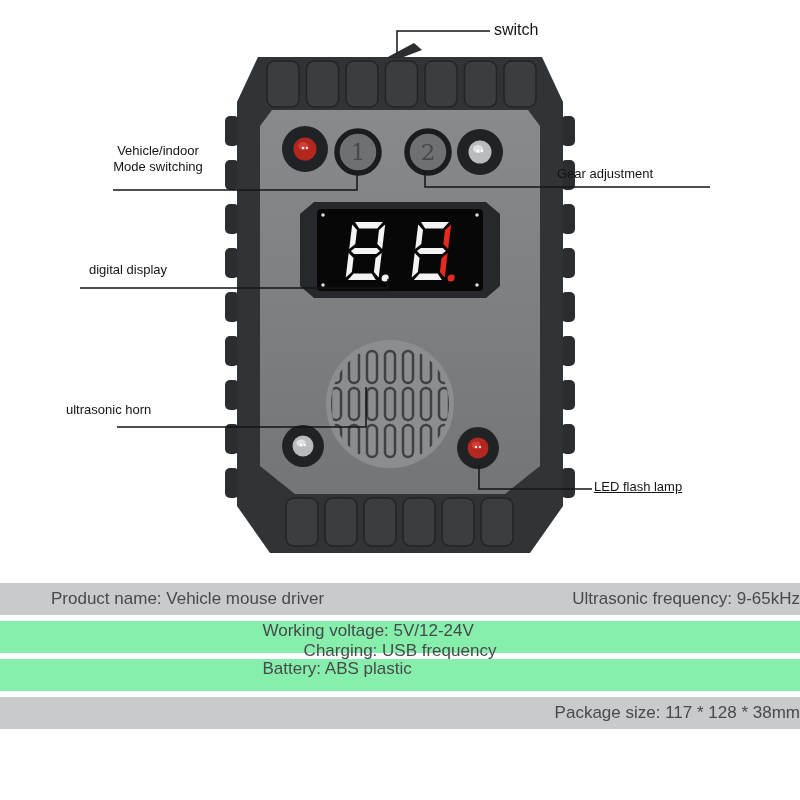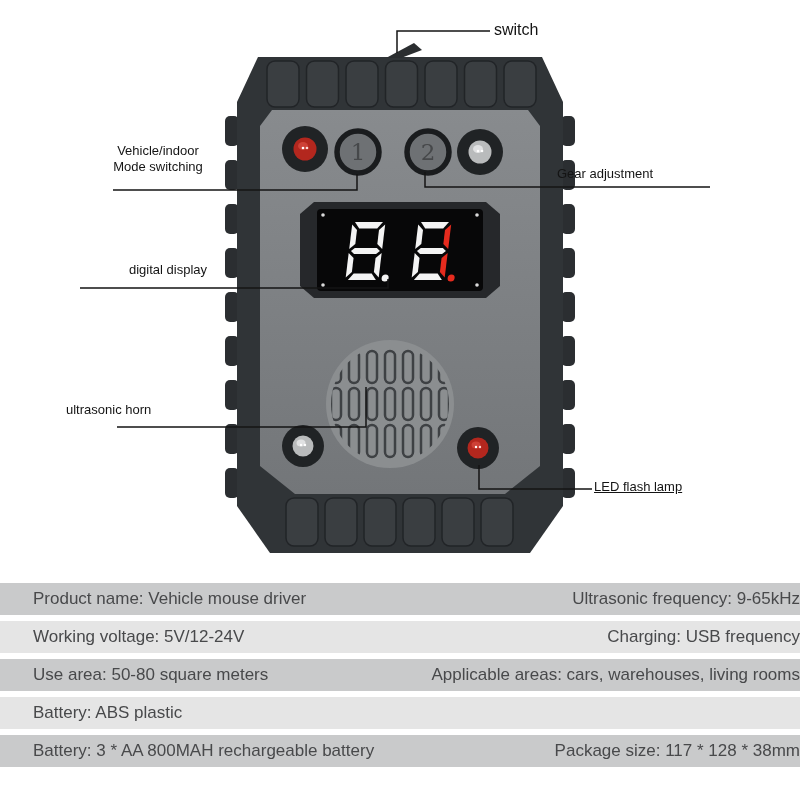--- a/index.html
+++ b/index.html
@@ -6,22 +6,22 @@
   .stage{position:relative;width:800px;height:800px;background:#ffffff;overflow:hidden;
          font-family:"Liberation Sans",sans-serif;}
   svg{position:absolute;left:0;top:0;}
   .label{position:absolute;font-size:13px;line-height:1.22;color:#141414;white-space:nowrap;}
   .label.center{text-align:center;}
   
   .spec-table{position:absolute;left:0;top:583px;width:800px;}
   .spec-row{display:flex;height:32px;margin-bottom:6px;align-items:center;
             font-size:17px;color:#48494b;}
   .spec-row.dark{background:#c9cacb;}
-  .spec-row.light{background:#e5e5e5;}
-  .cell-left{padding-left:33px;width:377px;box-sizing:border-box;flex:none;}
+  .spec-row.light{background:#86efac;flex-direction:column;}
+  .cell-left{padding-left:51px;width:377px;box-sizing:border-box;flex:none;}
   .cell-right{flex:1;text-align:right;}
 </style>
 </head>
 <body>
 
 <div class="stage">
 
   <svg width="800" height="583" viewBox="0 0 800 583">
     <defs>
       <linearGradient id="panelGrad" x1="0" y1="0" x2="0" y2="1">
@@ -192,40 +192,35 @@
 
   <div class="label" style="left:494px;top:20px;font-size:16px;text-align:center;">switch</div>
 
   <div class="label center" style="left:84px;top:143px;width:148px;">
     <div>Vehicle/indoor</div>
     <div>Mode switching</div>
   </div>
 
   <div class="label" style="left:557px;top:166px;">Gear adjustment</div>
 
-  <div class="label" style="left:89px;top:262px;margin-left:40px;">digital display</div>
+  <div class="label" style="left:89px;top:262px;">digital display</div>
 
   <div class="label" style="left:66px;top:402px;">ultrasonic horn</div>
 
   <div class="label" style="left:594px;top:479px;text-decoration:underline;">LED flash lamp</div>
 
   <div class="spec-table">
     <div class="spec-row dark">
       <div class="cell-left">Product name: Vehicle mouse driver</div>
       <div class="cell-right">Ultrasonic frequency: 9-65kHz</div>
     </div>
     <div class="spec-row light">
       <div class="cell-left">Working voltage: 5V/12-24V</div>
       <div class="cell-right">Charging: USB frequency</div>
     </div>
-    <div class="spec-row dark">
-      <div class="cell-left">Use area: 50-80 square meters</div>
-      <div class="cell-right">Applicable areas: cars, warehouses, living rooms</div>
-    </div>
     <div class="spec-row light">
       <div class="cell-left">Battery: ABS plastic</div>
     </div>
     <div class="spec-row dark">
-      <div class="cell-left">Battery: 3 * AA 800MAH rechargeable battery</div>
       <div class="cell-right">Package size: 117 * 128 * 38mm</div>
     </div>
   </div>
 </div>
 
 </body></html>

